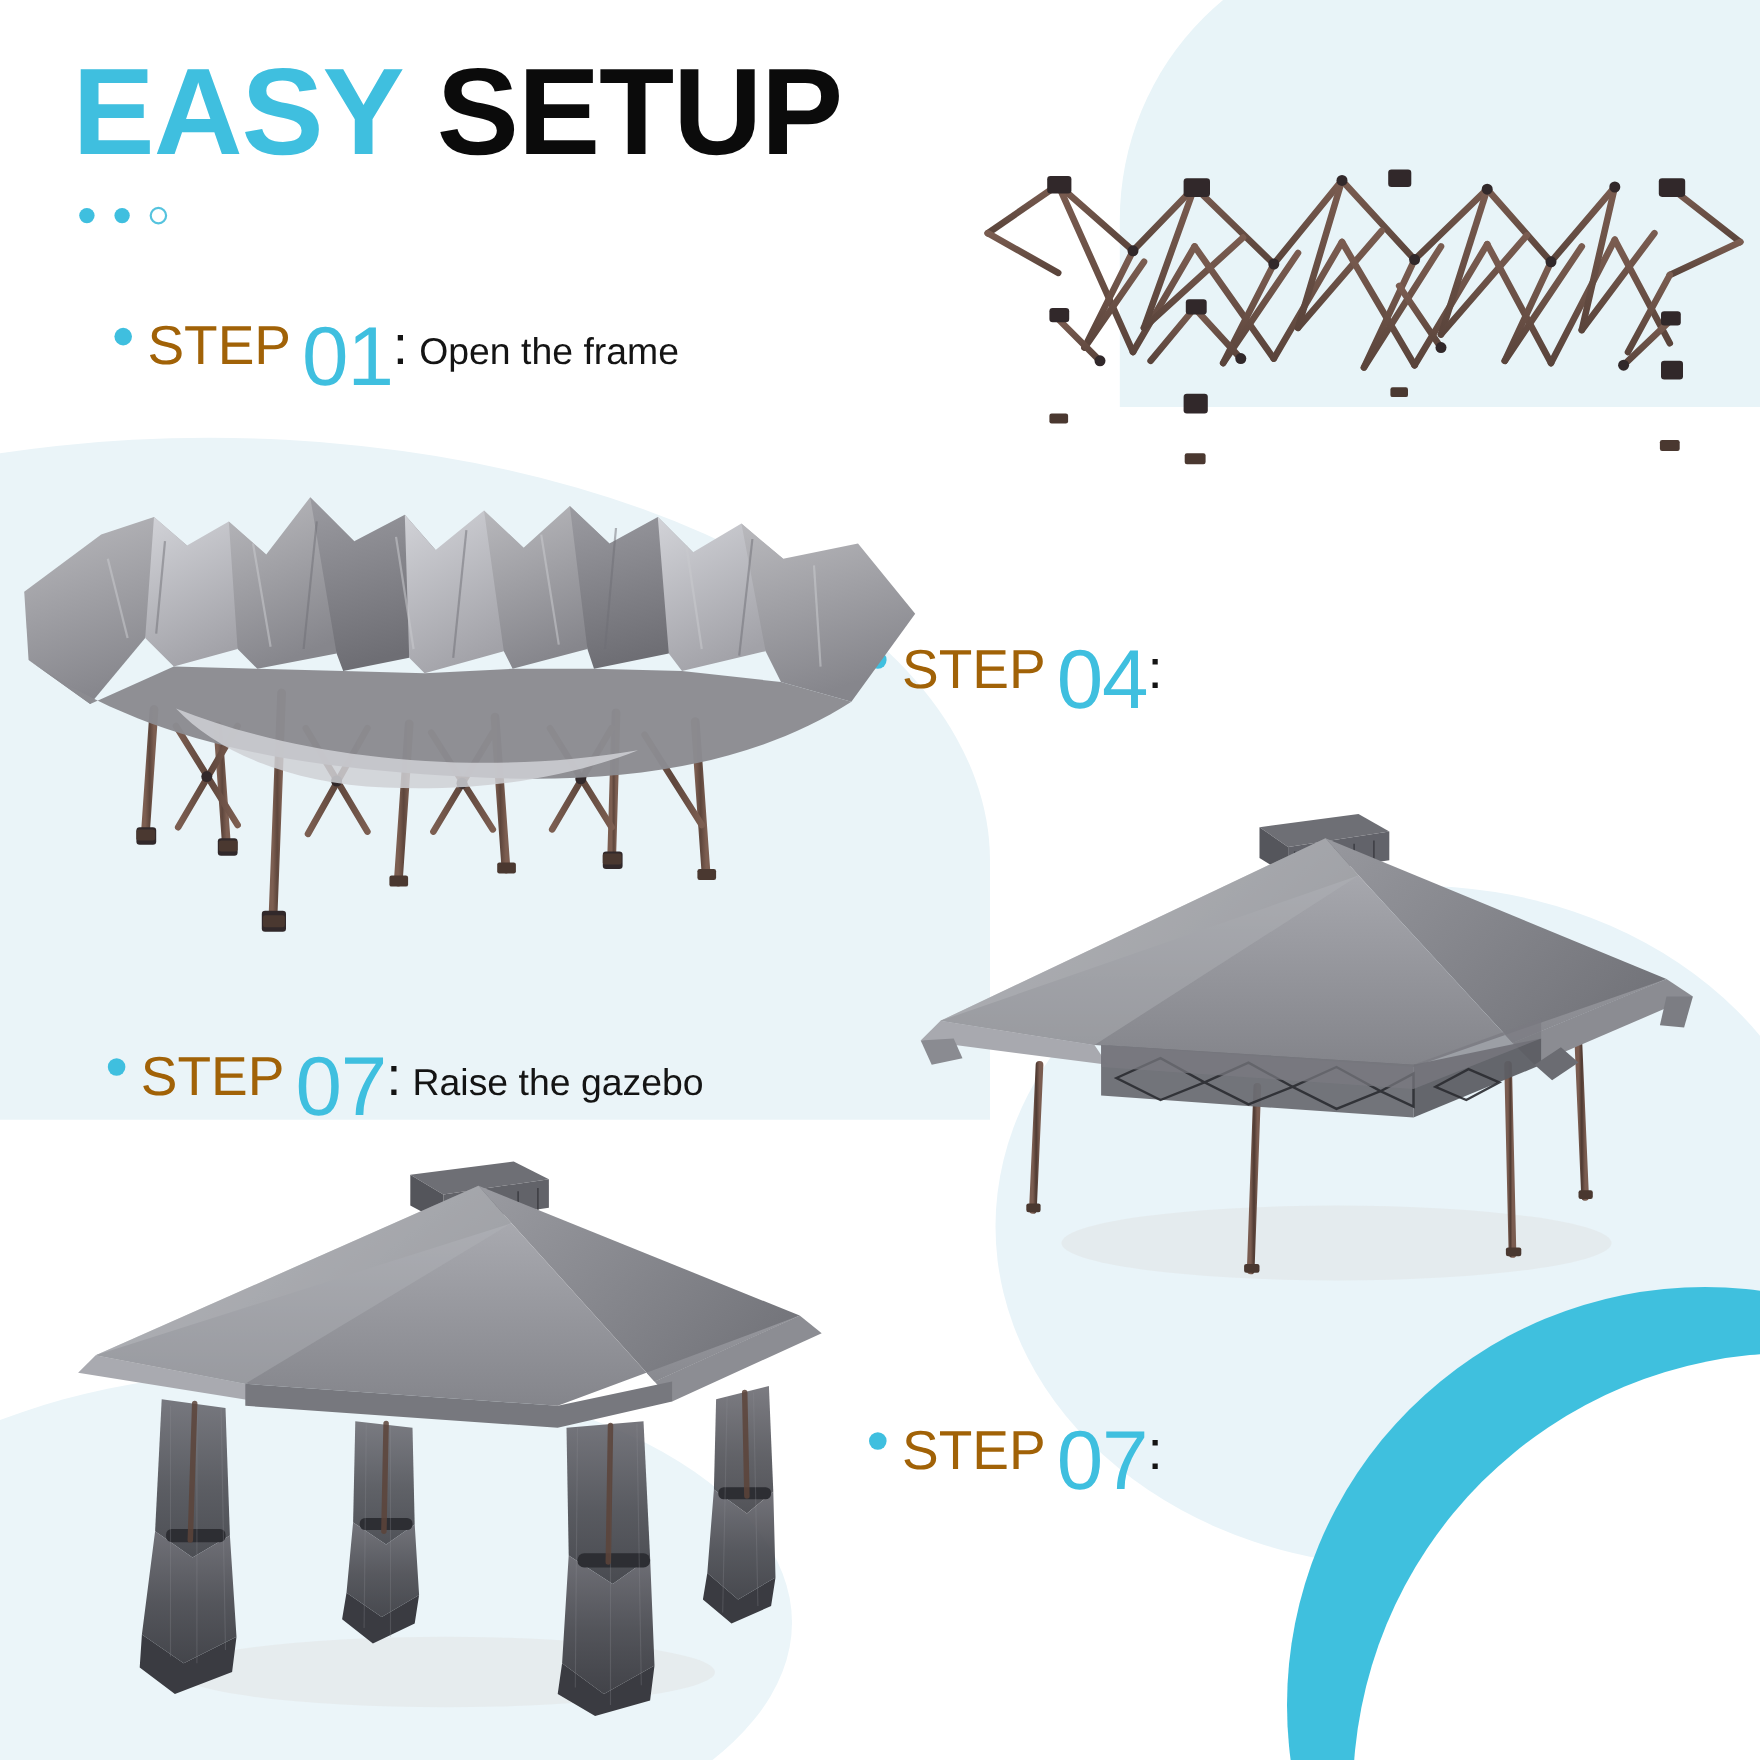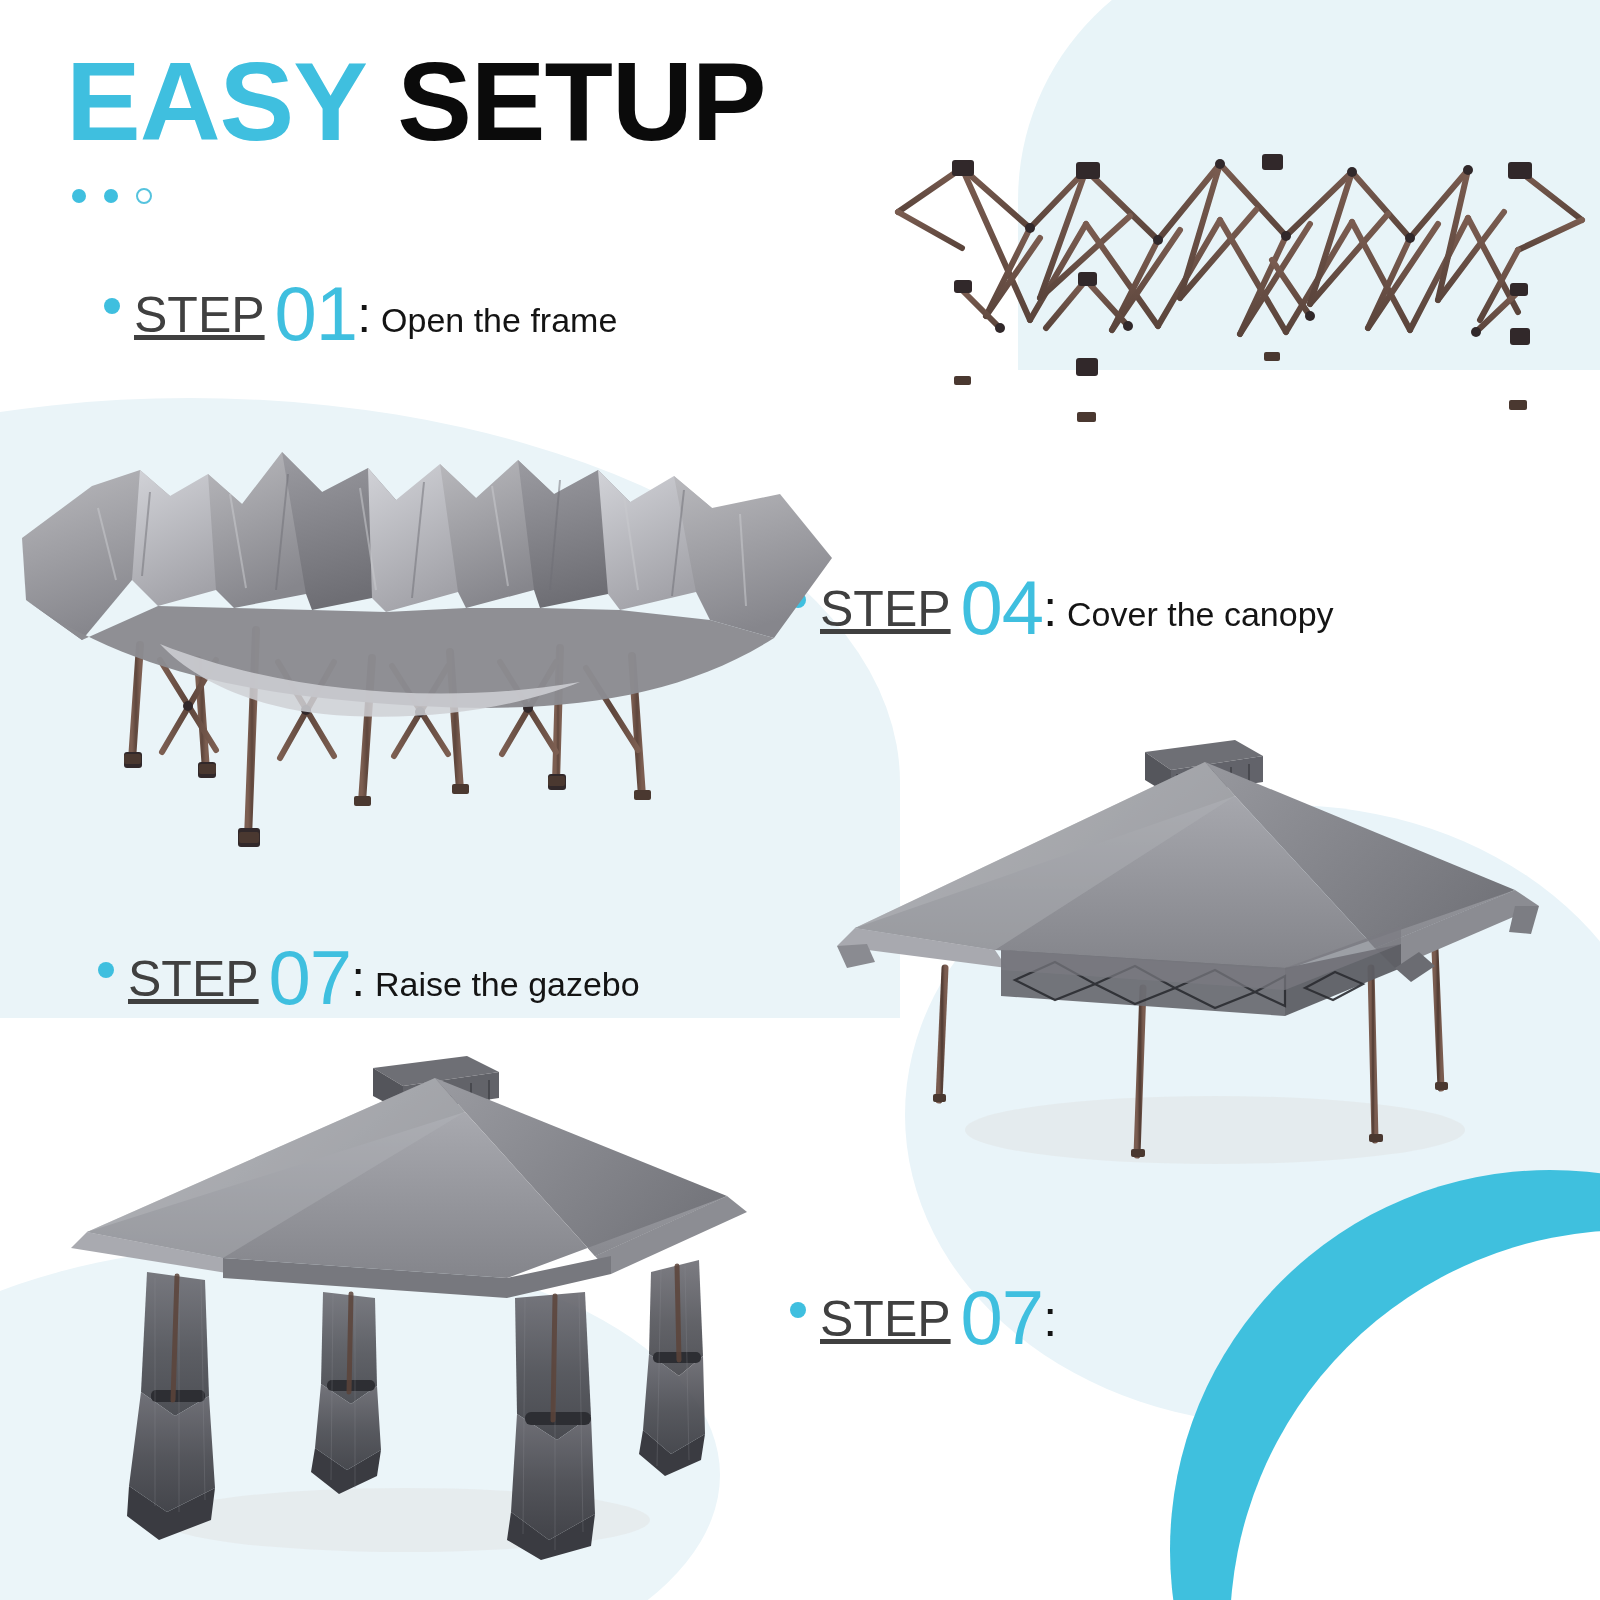--- a/index.html
+++ b/index.html
@@ -104,31 +104,30 @@
   .step-bullet {
     width: 16px; height: 16px;
     border-radius: 50%;
     background: #3fbfdf;
     margin-right: 14px;
     align-self: center;
     flex: 0 0 auto;
   }
   .step-word {
     font-size: 50px;
-    color: #404040;
+    color: #a16207;
     letter-spacing: 0px;
-    text-decoration: underline;
   }
   .step-num {
     font-size: 76px;
     color: #3fbfdf;
     letter-spacing: -1px;
     margin-left: 10px;
     position: relative;
-    top: 8px;
+    top: 19px;
   }
   .step-sep {
     font-size: 50px;
     color: #141414;
   }
   .step-text {
     font-size: 34px;
     color: #141414;
     margin-left: 10px;
   }
@@ -176,21 +175,20 @@
     <span class="step-num">01</span>
     <span class="step-sep">:</span>
     <span class="step-text">Open the frame</span>
   </div>
 
   <div class="step" id="step2">
     <span class="step-bullet"></span>
     <span class="step-word">STEP</span>
     <span class="step-num">04</span>
     <span class="step-sep">:</span>
-    <span class="step-text">Cover the canopy</span>
   </div>
 
   <div class="step" id="step3">
     <span class="step-bullet"></span>
     <span class="step-word">STEP</span>
     <span class="step-num">07</span>
     <span class="step-sep">:</span>
     <span class="step-text">Raise the gazebo</span>
   </div>
 

